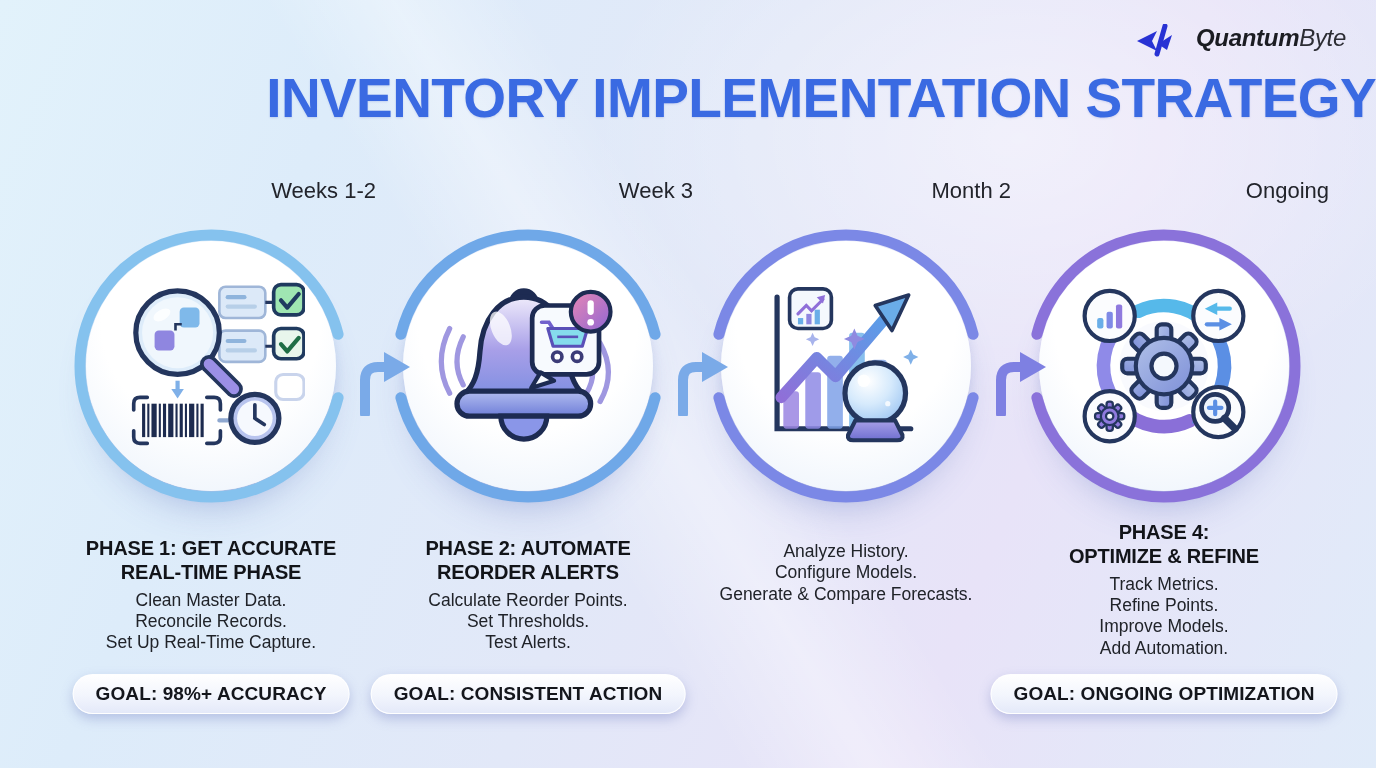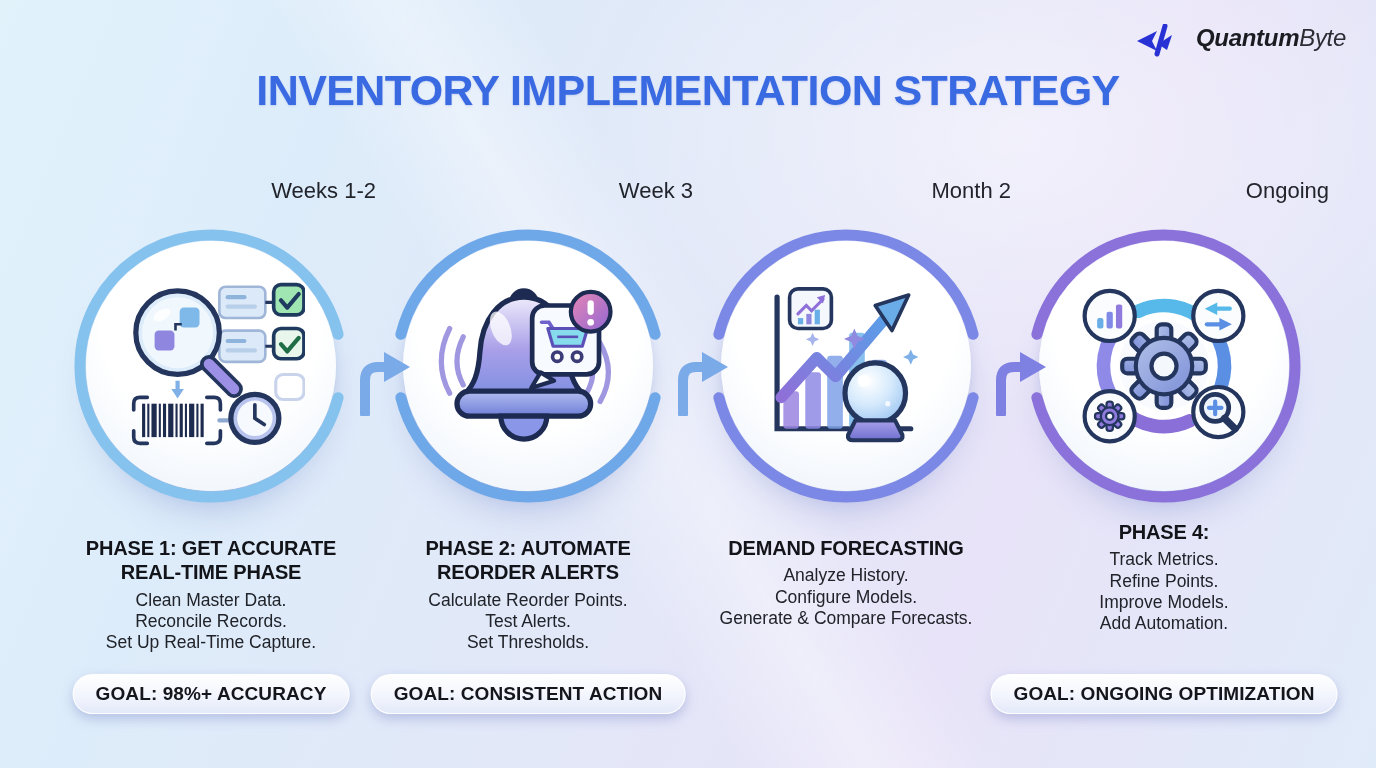--- a/index.html
+++ b/index.html
@@ -11,22 +11,22 @@
   .streak{position:absolute;inset:0;pointer-events:none;
     background:
       radial-gradient(620px 420px at 74% 18%, rgba(255,255,255,0.45), rgba(255,255,255,0) 70%),
       linear-gradient(58deg, rgba(255,255,255,0) 40%, rgba(255,255,255,0.35) 47%, rgba(255,255,255,0) 54%);
   }
   .logo{position:absolute;top:24px;right:30px;display:flex;align-items:flex-start;gap:22px;}
   .logo-text{font-size:24px;font-style:italic;color:#1b1c22;letter-spacing:-0.3px;}
   .logo-text b{font-weight:bold;}
   .logo-text .light{font-weight:normal;color:#2c2d34;}
   .main-title{
-    position:absolute;top:66px;left:0;width:100%;text-align:center;
-    font-size:43px;font-weight:bold;letter-spacing:-0.6px;color:#3a6ae2;
+    position:absolute;top:66px;left:0;width:100%;text-align:right;
+    font-size:55px;font-weight:bold;letter-spacing:-0.6px;color:#3a6ae2;
     text-shadow:0 1px 2px rgba(60,90,200,0.18);
   }
   .phase-col{position:absolute;top:170px;width:330px;height:548px;}
   .timeline-label{position:absolute;top:8px;left:0;width:100%;text-align:right;
     font-size:22px;color:#22242b;}
   .circle-wrap{position:absolute;top:56px;left:25px;width:280px;height:280px;}
   .inner-circle{
     position:absolute;left:15px;top:15px;width:250px;height:250px;border-radius:50%;
     background:radial-gradient(circle at 50% 32%, #ffffff 52%, #f4f8fd 76%, #e9f1fb 100%);
     box-shadow:0 26px 38px -14px rgba(95,115,190,0.45), 0 4px 10px rgba(120,140,210,0.18);
@@ -185,22 +185,22 @@
         <circle cx="150" cy="50" r="3.2" fill="#ffffff"></circle>
       </svg>
     </div>
     <div class="text-block">
       <div class="phase-title">
         <div>PHASE 2: AUTOMATE</div>
         <div>REORDER ALERTS</div>
       </div>
       <div class="phase-items">
         <div class="item">Calculate Reorder Points.</div>
+        <div class="item">Set Thresholds.</div>
         <div class="item">Test Alerts.</div>
-        <div class="item">Set Thresholds.</div>
       </div>
     </div>
     <div class="goal-pill">GOAL: CONSISTENT ACTION</div>
   </div>
 
   <div class="phase-col" style="left:681px">
     <div class="timeline-label">Month 2</div>
     <div class="circle-wrap">
       <div class="inner-circle"></div>
       <svg class="ring" width="280" height="280" viewBox="0 0 280 280">
@@ -249,21 +249,20 @@
         <path d="M58 60 l2 4.4 4.4 2 -4.4 2 -2 4.4 -2-4.4 -4.4-2 4.4-2 z" fill="#a8b4ec"></path>
 
         <circle cx="118" cy="118" r="29" fill="url(#ballG)" stroke="#24365e" stroke-width="5"></circle>
         <circle cx="107" cy="106" r="6" fill="#ffffff" opacity="0.9"></circle>
         <circle cx="130" cy="128" r="2.5" fill="#ffffff" opacity="0.8"></circle>
         <path d="M99 144 h38 l7 14 q1 5 -5 5 h-42 q-6 0 -5 -5 z" fill="url(#ballBaseG)" stroke="#24365e" stroke-width="4" stroke-linejoin="round"></path>
       </svg>
     </div>
     <div class="text-block">
       <div class="phase-title">
-        <div>DEMAND FORECASTING</div>
       </div>
       <div class="phase-items">
         <div class="item">Analyze History.</div>
         <div class="item">Configure Models.</div>
         <div class="item">Generate &amp; Compare Forecasts.</div>
       </div>
     </div>
   </div>
 
   <div class="phase-col" style="left:999px">
@@ -338,20 +337,21 @@
         </g>
         <circle cx="142" cy="136" r="24" fill="#fbfcfe" stroke="#24365e" stroke-width="4"></circle>
         <circle cx="139" cy="132" r="13" fill="#eef4fc" stroke="#24365e" stroke-width="4.5"></circle>
         <path d="M139 126 v12 M133 132 h12" stroke="#5b8fe4" stroke-width="4" stroke-linecap="round"></path>
         <path d="M148 142 L158 152" stroke="#24365e" stroke-width="7" stroke-linecap="round"></path>
       </svg>
     </div>
     <div class="text-block lift">
       <div class="phase-title">
         <div>PHASE 4:</div>
+        <div>OPTIMIZE &amp; REFINE</div>
       </div>
       <div class="phase-items">
         <div class="item">Track Metrics.</div>
         <div class="item">Refine Points.</div>
         <div class="item">Improve Models.</div>
         <div class="item">Add Automation.</div>
       </div>
     </div>
     <div class="goal-pill">GOAL: ONGOING OPTIMIZATION</div>
   </div>

